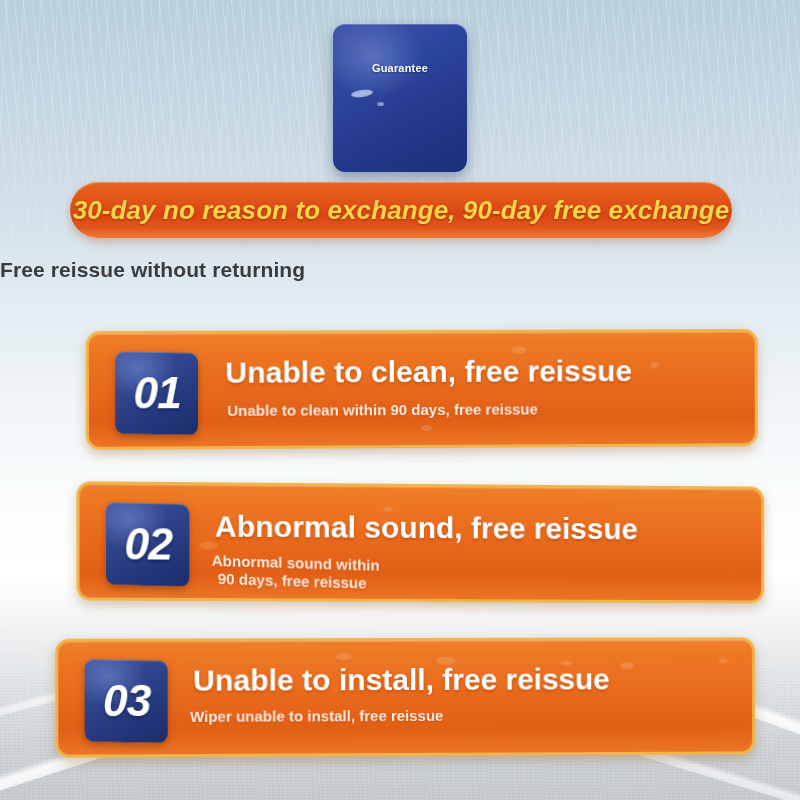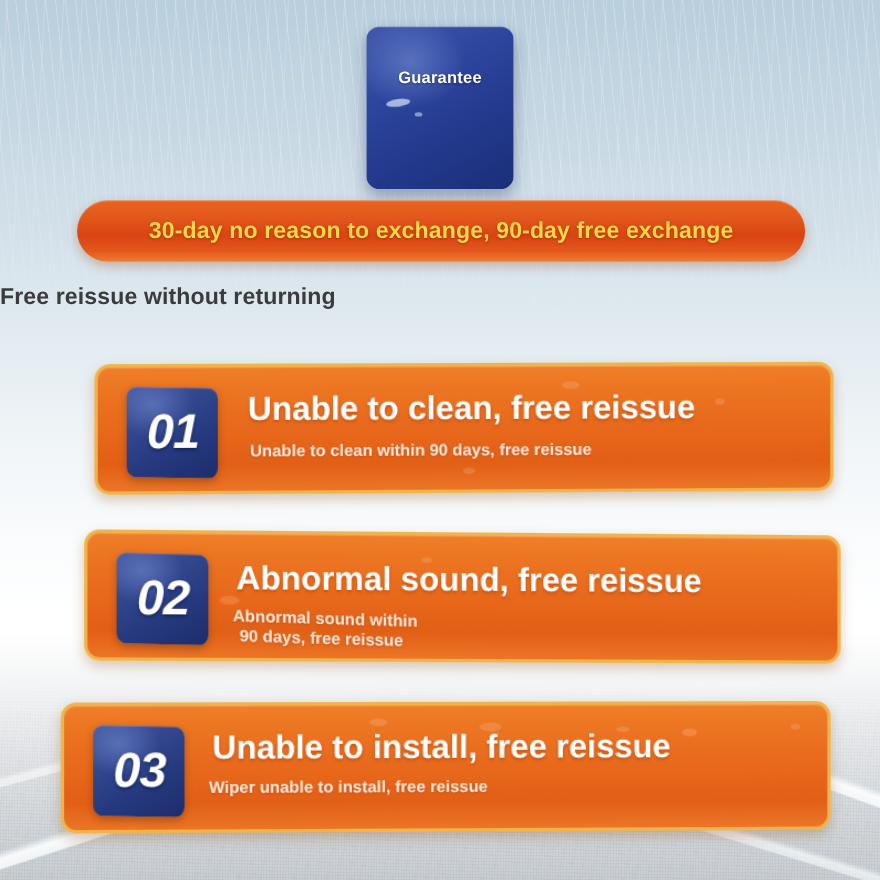--- a/index.html
+++ b/index.html
@@ -112,21 +112,21 @@
   #guarantee-tile .glint2 {
     position:absolute; left:44px; top:78px;
     width:7px; height:4px; border-radius:50%;
     background:rgba(190,210,240,.6);
     filter:blur(.5px);
   }
   #guarantee-label {
     position:absolute; left:0; top:38px;
     width:100%; text-align:center;
     color:#ffffff;
-    font-size:15px; font-weight:bold;
+    font-size:11px; font-weight:bold;
     letter-spacing:.2px;
     text-shadow:0 1px 2px rgba(0,0,0,.45);
   }
 
   
   #pill-banner {
     position:absolute;
     left:70px; top:182px;
     width:662px; height:56px;
     border-radius:28px;
@@ -136,24 +136,25 @@
         #e2571b 28%,
         #d94412 58%,
         #e2571c 82%,
         #ef7c33 100%);
     box-shadow:0 4px 10px rgba(150,60,10,.30), inset 0 1px 1px rgba(255,255,255,.30);
     display:flex; align-items:center; justify-content:center;
     overflow:hidden;
   }
   #pill-banner-text {
     color:#ffd54a;
-    font-size:21px; font-weight:bold;
+    font-size:26px; font-weight:bold;
     letter-spacing:.1px;
     text-shadow:0 1px 2px rgba(110,40,0,.55);
     white-space:nowrap;
+    font-style:italic;
   }
 
   
   #subtitle {
     position:absolute;
     left:0; top:258px; width:100%;
     text-align:left;
     color:#3b3b3d;
     font-size:21px; font-weight:bold;
     letter-spacing:.1px;

